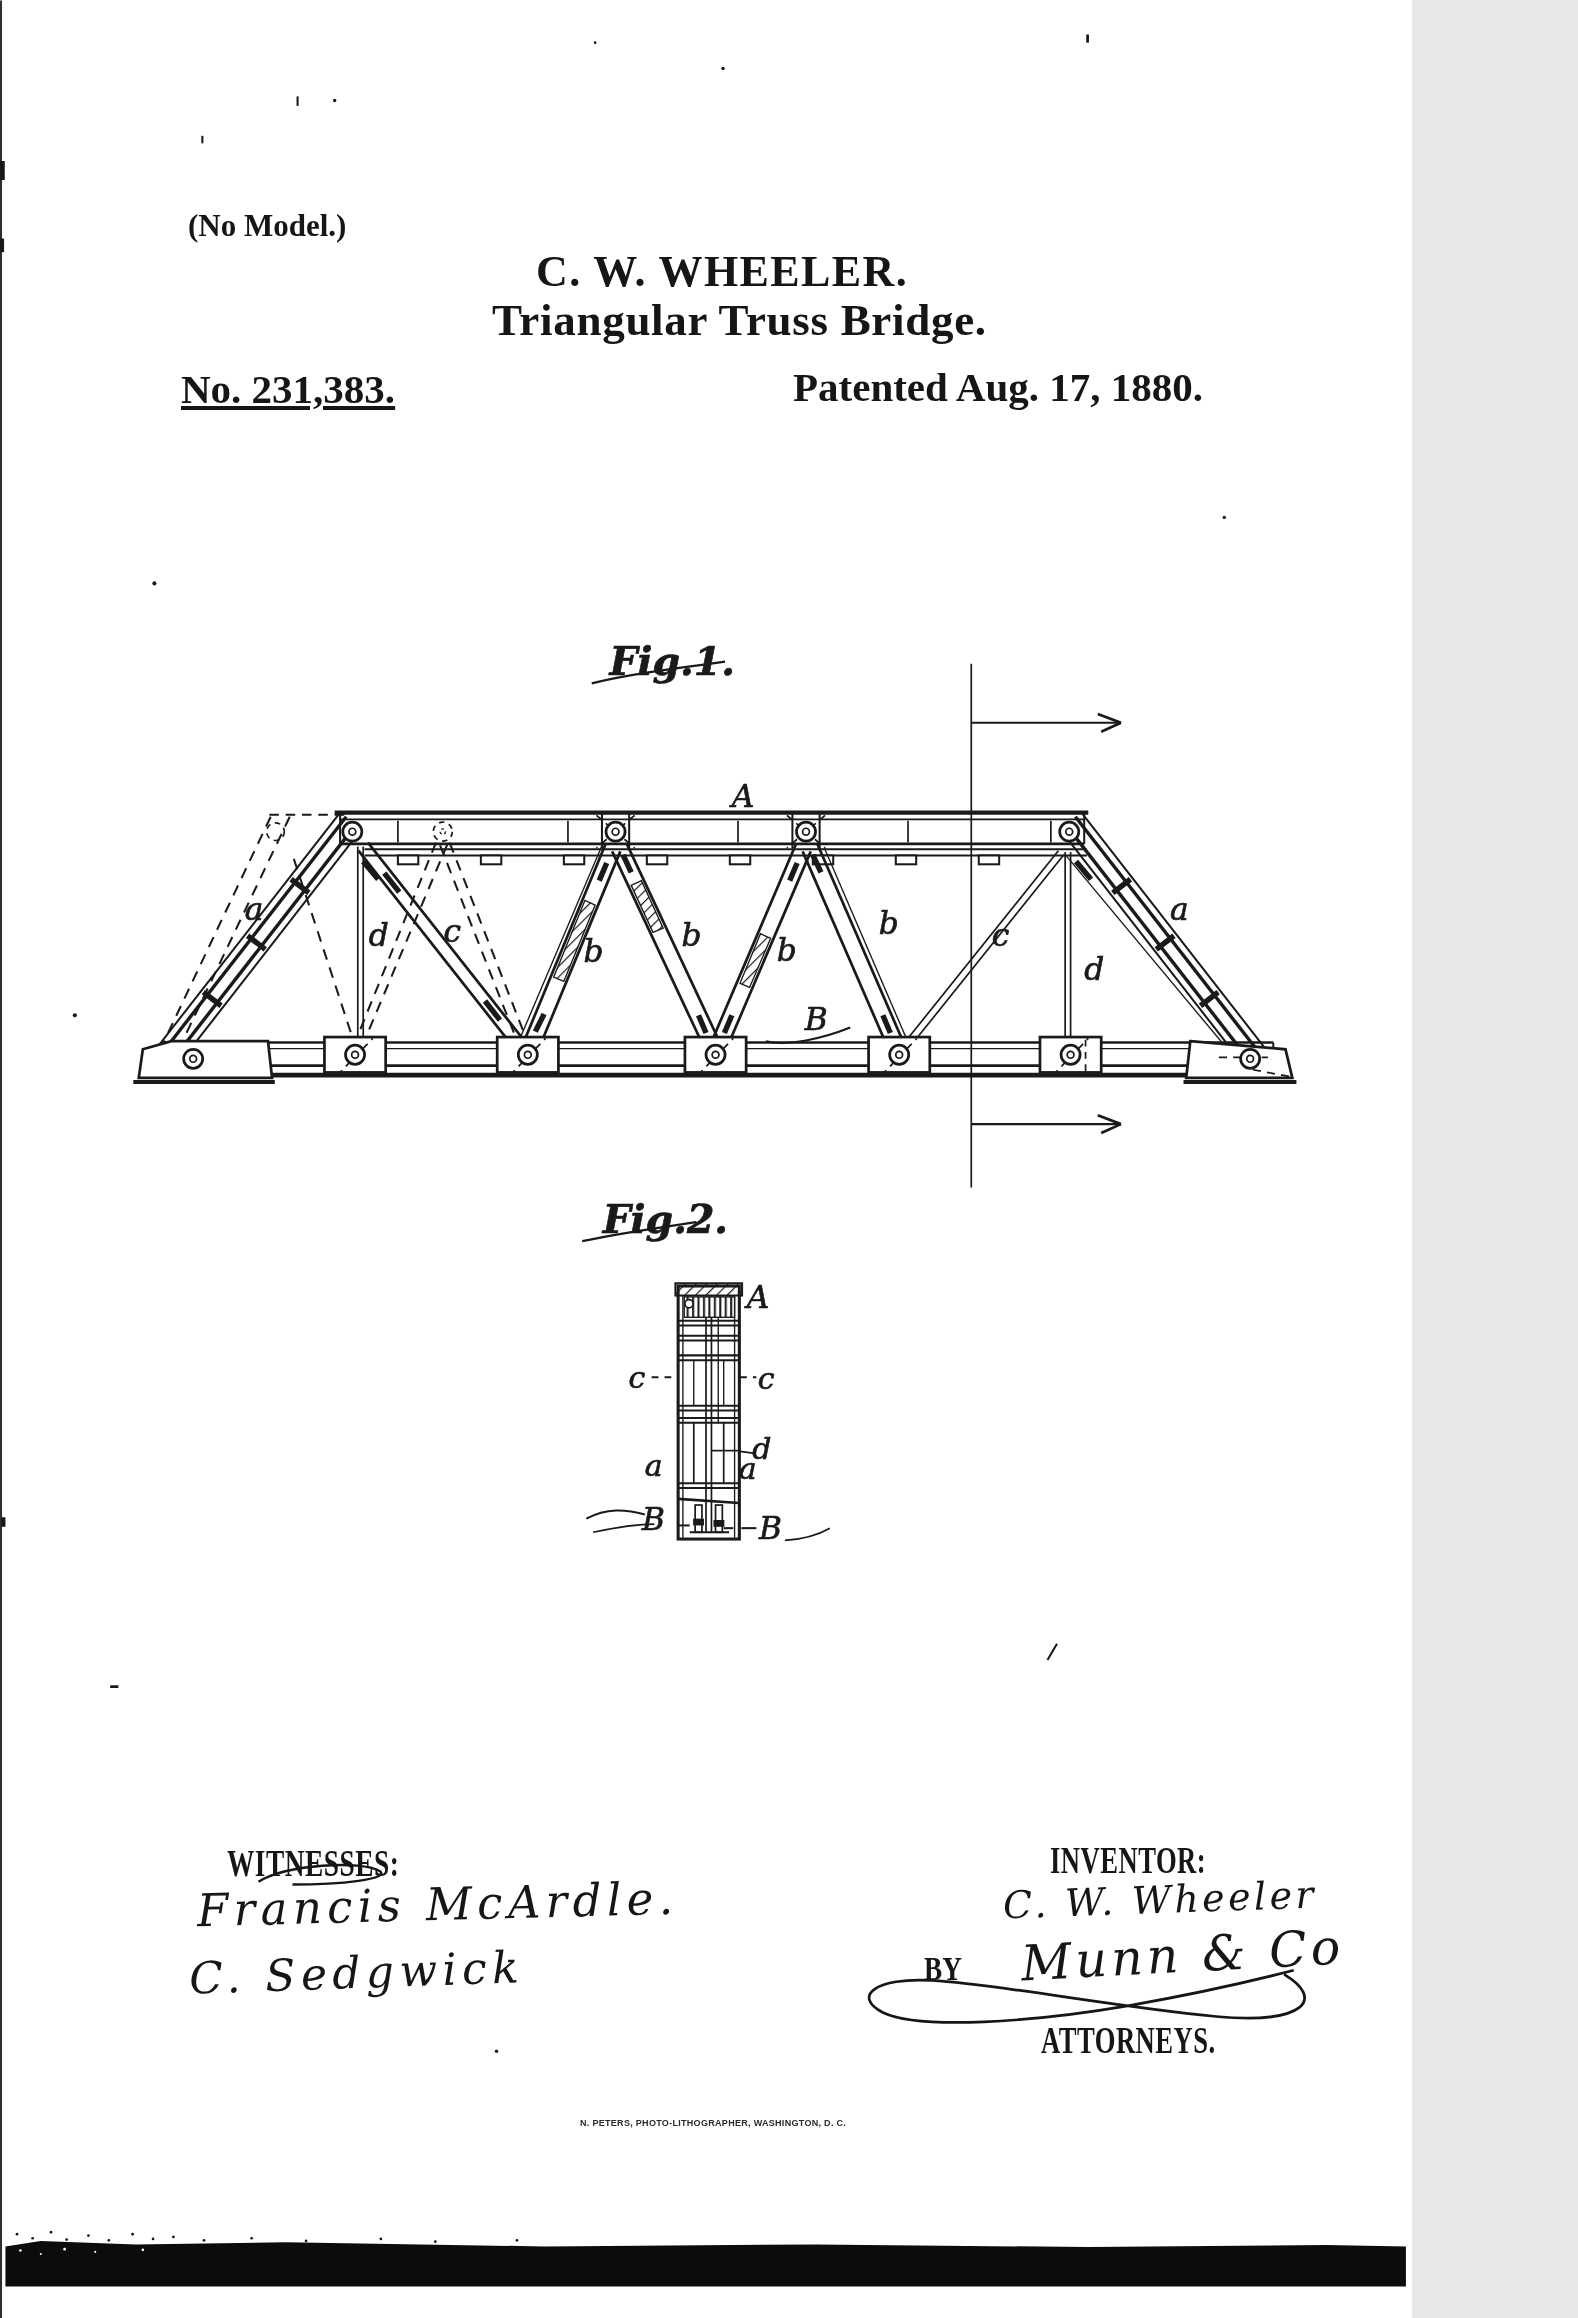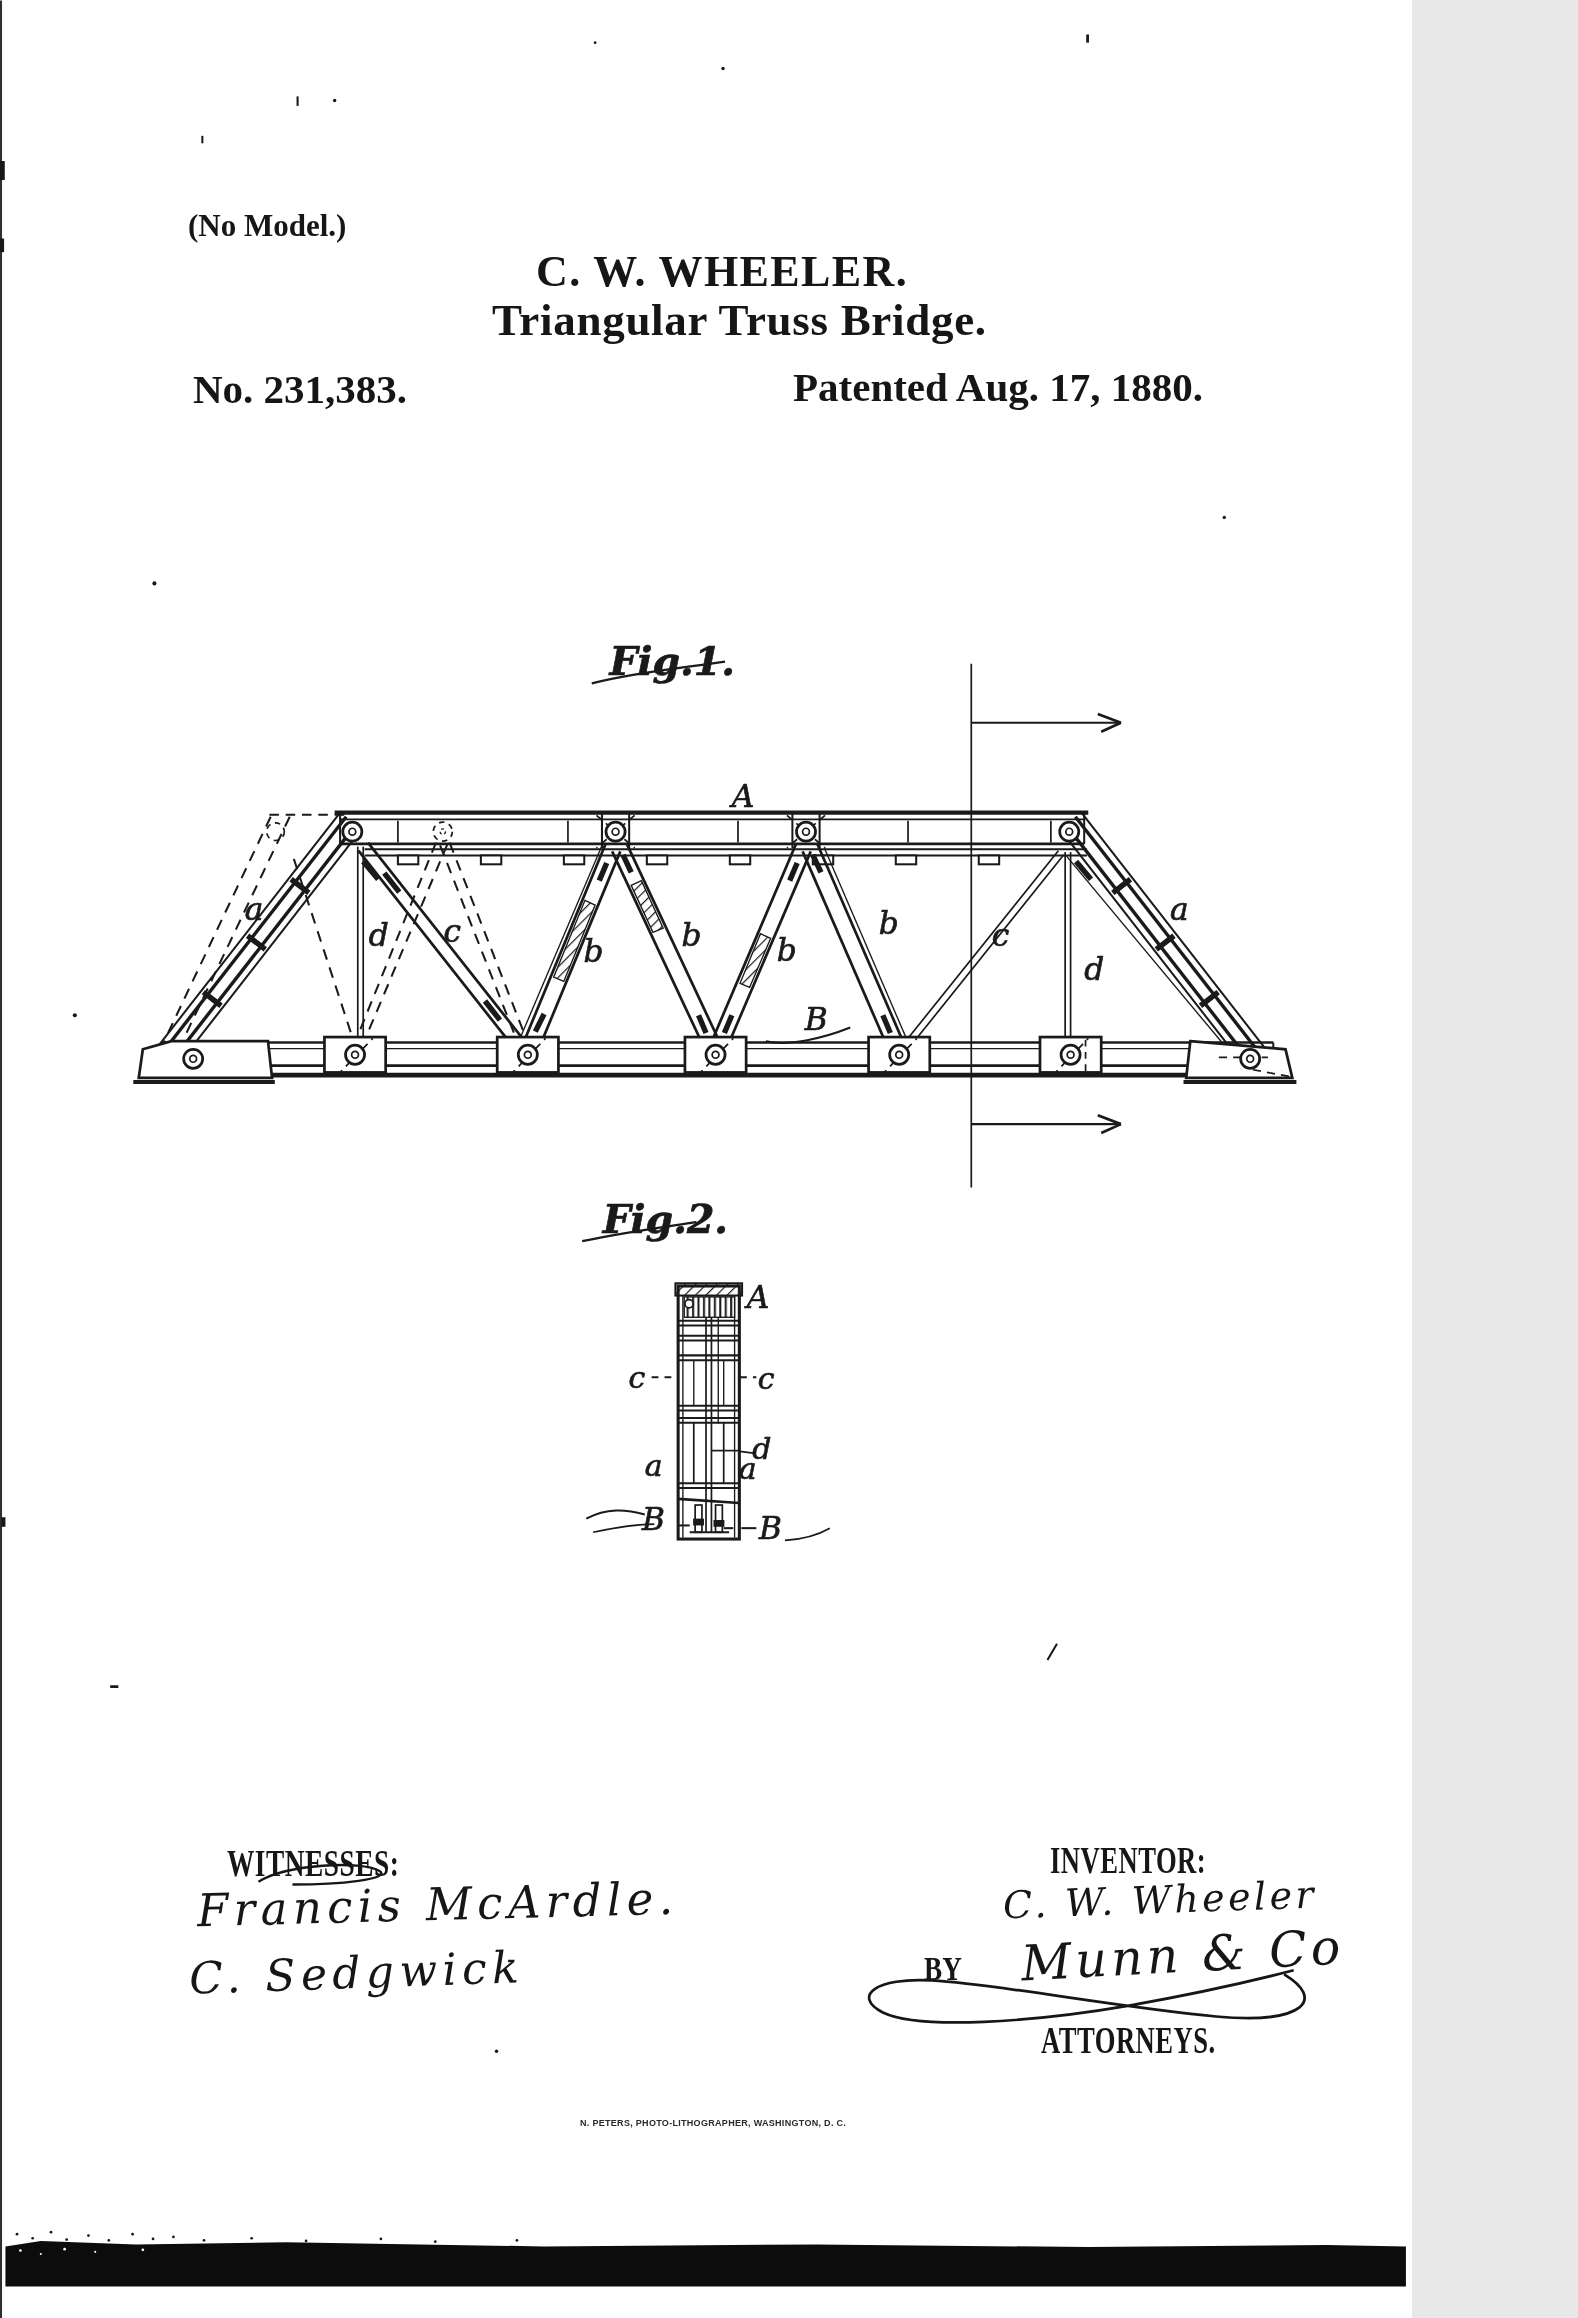--- a/index.html
+++ b/index.html
@@ -18,21 +18,21 @@
 <body>
 
 <div class="page">
 
   <div class="abs hdr-bold" style="left:188px;top:208px;font-size:31px;">(No Model.)</div>
 
   <div class="abs hdr-bold" style="left:536px;top:246px;font-size:44px;letter-spacing:1.4px;text-align:center;">C. W. WHEELER.</div>
 
   <div class="abs hdr-bold" style="left:452px;top:294px;font-size:45px;letter-spacing:0.7px;margin-left:40px;">Triangular Truss Bridge.</div>
 
-  <div class="abs hdr-bold" style="left:193px;top:365px;font-size:41px;">No. 231,383.</div>
+  <div class="abs hdr-bold" style="left:181px;top:365px;font-size:41px;text-decoration:underline;">No. 231,383.</div>
 
   <div class="abs hdr-bold" style="left:793px;top:363px;font-size:41px;">Patented Aug. 17, 1880.</div>
 
   <svg style="position:absolute;left:0;top:0;" width="1578" height="2319" viewBox="0 0 2320 3408" fill="none" stroke-linecap="butt">
 
     <defs>
       <pattern id="hatchA" patternUnits="userSpaceOnUse" width="11" height="11" patternTransform="rotate(45)">
         <rect width="11" height="11" fill="#ffffff"></rect>
         <line x1="0" y1="0" x2="0" y2="11" stroke="#1a1a1a" stroke-width="3.5"></line>
       </pattern>

